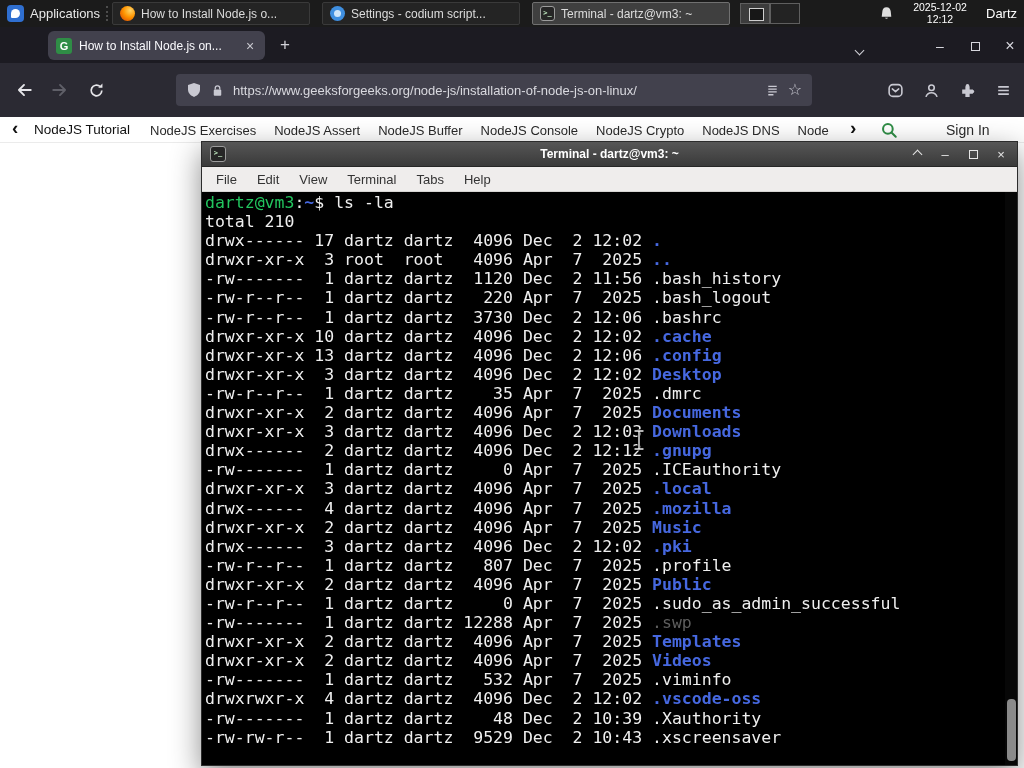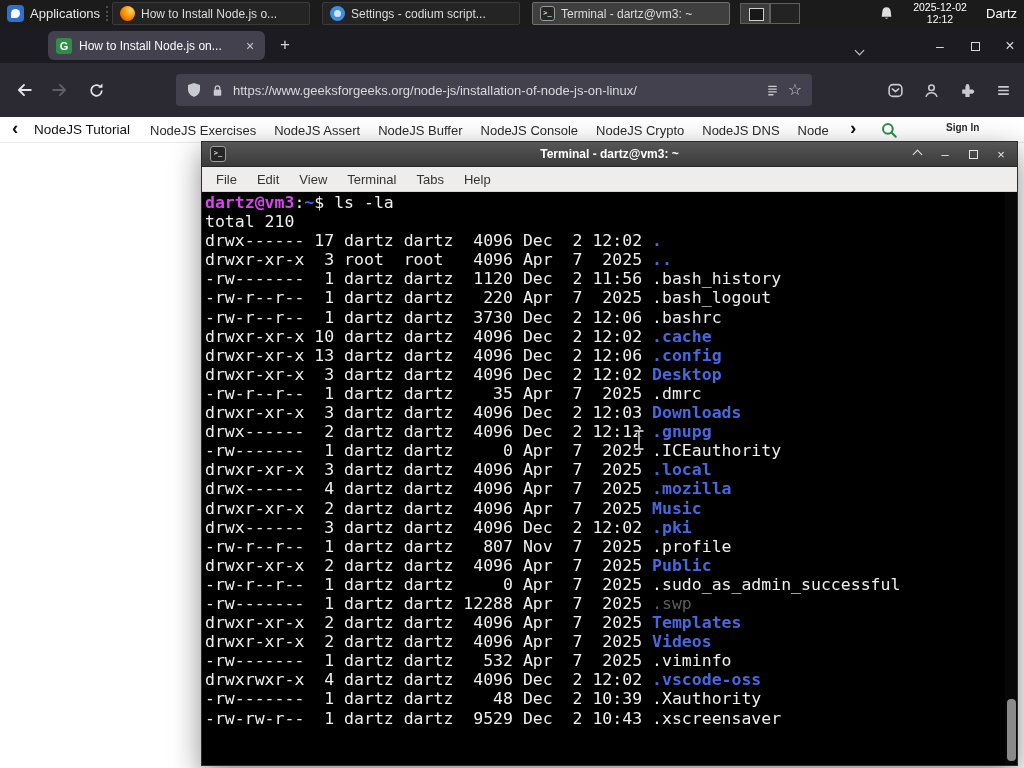--- a/index.html
+++ b/index.html
@@ -56,39 +56,39 @@
   #url-star{font-size:16px;color:#c9c9d2;line-height:16px}
 
   
   #gfgbar{position:absolute;left:0;top:117px;width:1024px;height:26px;background:#fff;border-bottom:1px solid #ebebeb;z-index:15;color:#222}
   #gfg-chevl{position:absolute;left:12px;top:0;font-size:19px;font-weight:bold;color:#111}
   #gfg-primary{position:absolute;left:34px;top:5px;font-size:13.5px;font-weight:normal;color:#111}
   #gfg-links{position:absolute;left:150px;top:6px;width:692px;display:flex;gap:18px;font-size:13px;color:#2a2a2a;white-space:nowrap;overflow:hidden}
   .gfg-link{flex:0 0 auto}
   #gfg-chevr{position:absolute;left:850px;top:0;font-size:19px;font-weight:bold;color:#111}
   #gfg-search{position:absolute;left:880px;top:4px;width:18px;height:18px}
-  #gfg-signin{position:absolute;left:946px;top:5px;font-size:10px;color:#2b2b2b;font-weight:bold}
+  #gfg-signin{position:absolute;left:946px;top:5px;font-size:14px;color:#2b2b2b;font-weight:normal}
 
   
   #page{position:absolute;left:0;top:143px;width:1024px;height:625px;background:#fff;z-index:5}
 
   
   #terminal{position:absolute;left:201px;top:141px;width:817px;height:625px;z-index:25;border:1px solid #2c2c2c;box-shadow:0 10px 28px rgba(0,0,0,.45);background:#000}
   #term-titlebar{position:relative;height:25px;background:linear-gradient(#565656,#3a3a3a);border-bottom:1px solid #262626;display:flex;align-items:center}
   #term-icon{position:absolute;left:8px;top:4px;width:16px;height:16px;font:bold 7px/13px "DejaVu Sans Mono",monospace}
   #term-title{width:100%;text-align:center;font-size:12px;font-weight:bold;color:#fff;pointer-events:none}
   #term-controls{position:absolute;right:9px;top:0;height:25px;display:flex;align-items:center;gap:14px;color:#e6e6e6}
   .tctl{display:flex;align-items:center;justify-content:center;width:14px;height:14px;font-size:13px}
   #term-menubar{height:25px;background:#efedec;border-bottom:1px solid #d7d5d3;display:flex;align-items:center;padding-left:4px;font-size:13px;color:#333}
   .menu-item{padding:0 10px}
   #term-body{position:relative;height:573px;background:#000;overflow:hidden}
   #terminal-output{position:absolute;left:3px;top:1px;right:14px;font-family:"DejaVu Sans Mono",monospace;font-size:16.5px;line-height:19.1px}
   .tline{white-space:pre}
   .c-w{color:#efefef}
-  .c-g{color:#d946ef;font-weight:bold}
+  .c-g{color:#22c55e;font-weight:normal}
   .c-b{color:#4668e0;font-weight:bold}
   .c-d{color:#5e5e5e}
   #term-scrollbar{position:absolute;right:0;top:0;bottom:0;width:12px;background:#070707}
   #term-thumb{position:absolute;right:1px;bottom:4px;width:9px;height:62px;background:#8a8a8a;border-radius:4px}
 
   
   #cursor{position:absolute;left:631px;top:428px;z-index:40;pointer-events:none}
 </style>
 </head>
 <body>
@@ -260,28 +260,29 @@
         <div class="tline"><span class="c-w">total 210</span></div>
         <div class="tline"><span class="c-w">drwx------ 17 dartz dartz  4096 Dec  2 12:02 </span><span class="c-b">.</span></div>
         <div class="tline"><span class="c-w">drwxr-xr-x  3 root  root   4096 Apr  7  2025 </span><span class="c-b">..</span></div>
         <div class="tline"><span class="c-w">-rw-------  1 dartz dartz  1120 Dec  2 11:56 .bash_history</span></div>
         <div class="tline"><span class="c-w">-rw-r--r--  1 dartz dartz   220 Apr  7  2025 .bash_logout</span></div>
         <div class="tline"><span class="c-w">-rw-r--r--  1 dartz dartz  3730 Dec  2 12:06 .bashrc</span></div>
         <div class="tline"><span class="c-w">drwxr-xr-x 10 dartz dartz  4096 Dec  2 12:02 </span><span class="c-b">.cache</span></div>
         <div class="tline"><span class="c-w">drwxr-xr-x 13 dartz dartz  4096 Dec  2 12:06 </span><span class="c-b">.config</span></div>
         <div class="tline"><span class="c-w">drwxr-xr-x  3 dartz dartz  4096 Dec  2 12:02 </span><span class="c-b">Desktop</span></div>
         <div class="tline"><span class="c-w">-rw-r--r--  1 dartz dartz    35 Apr  7  2025 .dmrc</span></div>
+        <div class="tline"><span class="c-w">drwxr-xr-x  2 dartz dartz  4096 Apr  7  2025 </span><span class="c-b">Documents</span></div>
         <div class="tline"><span class="c-w">drwxr-xr-x  3 dartz dartz  4096 Dec  2 12:03 </span><span class="c-b">Downloads</span></div>
         <div class="tline"><span class="c-w">drwx------  2 dartz dartz  4096 Dec  2 12:12 </span><span class="c-b">.gnupg</span></div>
         <div class="tline"><span class="c-w">-rw-------  1 dartz dartz     0 Apr  7  2025 .ICEauthority</span></div>
         <div class="tline"><span class="c-w">drwxr-xr-x  3 dartz dartz  4096 Apr  7  2025 </span><span class="c-b">.local</span></div>
         <div class="tline"><span class="c-w">drwx------  4 dartz dartz  4096 Apr  7  2025 </span><span class="c-b">.mozilla</span></div>
         <div class="tline"><span class="c-w">drwxr-xr-x  2 dartz dartz  4096 Apr  7  2025 </span><span class="c-b">Music</span></div>
         <div class="tline"><span class="c-w">drwx------  3 dartz dartz  4096 Dec  2 12:02 </span><span class="c-b">.pki</span></div>
-        <div class="tline"><span class="c-w">-rw-r--r--  1 dartz dartz   807 Nov  7  2025 .profile</span></div>
+        <div class="tline"><span class="c-w">-rw-r--r--  1 dartz dartz   807 Dec  7  2025 .profile</span></div>
         <div class="tline"><span class="c-w">drwxr-xr-x  2 dartz dartz  4096 Apr  7  2025 </span><span class="c-b">Public</span></div>
         <div class="tline"><span class="c-w">-rw-r--r--  1 dartz dartz     0 Apr  7  2025 .sudo_as_admin_successful</span></div>
         <div class="tline"><span class="c-w">-rw-------  1 dartz dartz 12288 Apr  7  2025 </span><span class="c-d">.swp</span></div>
         <div class="tline"><span class="c-w">drwxr-xr-x  2 dartz dartz  4096 Apr  7  2025 </span><span class="c-b">Templates</span></div>
         <div class="tline"><span class="c-w">drwxr-xr-x  2 dartz dartz  4096 Apr  7  2025 </span><span class="c-b">Videos</span></div>
         <div class="tline"><span class="c-w">-rw-------  1 dartz dartz   532 Apr  7  2025 .viminfo</span></div>
         <div class="tline"><span class="c-w">drwxrwxr-x  4 dartz dartz  4096 Dec  2 12:02 </span><span class="c-b">.vscode-oss</span></div>
         <div class="tline"><span class="c-w">-rw-------  1 dartz dartz    48 Dec  2 10:39 .Xauthority</span></div>
         <div class="tline"><span class="c-w">-rw-rw-r--  1 dartz dartz  9529 Dec  2 10:43 .xscreensaver</span></div>
       </div>

